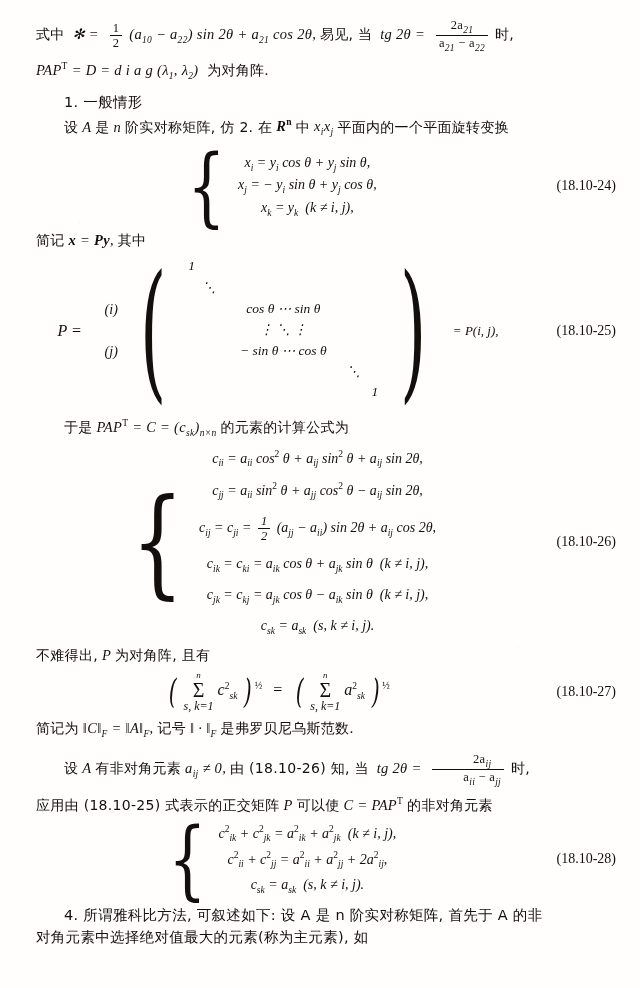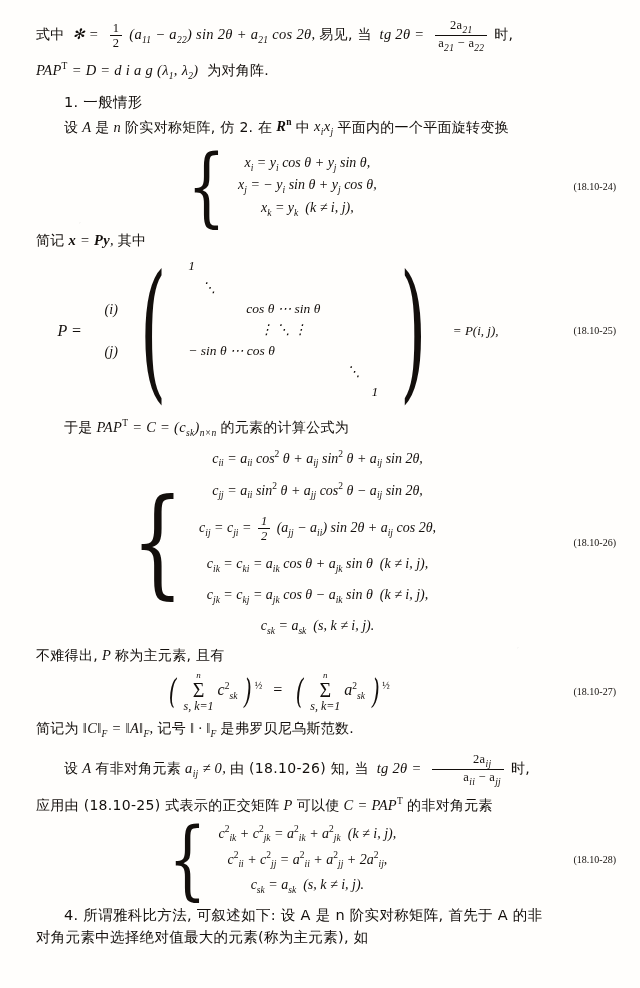--- a/index.html
+++ b/index.html
@@ -61,21 +61,21 @@
     width: 100%;
   }
   .eqbody {
     flex: 1;
     text-align: center;
   }
   .eqnum {
     width: 96px;
     text-align: right;
     font-style: normal;
-    font-size: 10px;
+    font-size: 14px;
   }
   .frac {
     display: inline-block;
     vertical-align: middle;
     text-align: center;
     font-size: 12.5px;
     line-height: 1.15;
     margin: 0 3px;
   }
   .frac .num { display:block; padding: 0 3px; border-bottom: 1px solid #15110e; }
@@ -165,21 +165,21 @@
 
 <div class="page">
 
   <div class="body-text">
 
     <div class="blk">
       <p class="line">
         <span class="cn">式中</span>
         <span class="math">&nbsp;✻ =&nbsp;</span>
         <span class="frac"><span class="num">1</span><span class="den">2</span></span>
-        <span class="math">(a<sub>11</sub> − a<sub>22</sub>) sin 2θ + a<sub>21</sub> cos 2θ,</span>
+        <span class="math">(a<sub>10</sub> − a<sub>22</sub>) sin 2θ + a<sub>21</sub> cos 2θ,</span>
         <span class="cn">易见, 当</span>
         <span class="math">&nbsp;tg 2θ =&nbsp;</span>
         <span class="frac"><span class="num">2a<sub>21</sub></span><span class="den">a<sub>21</sub> − a<sub>22</sub></span></span>
         <span class="cn">时,</span>
       </p>
       <p class="line" style="margin-top:8px">
         <span class="math">PAP<sup class="up">T</sup> = D = d i a g (λ<sub>1</sub>, λ<sub>2</sub>)</span>
         <span class="cn">&nbsp;为对角阵.</span>
       </p>
     </div>
@@ -226,21 +226,21 @@
             <div class="r">(j)</div>
             <div class="r">&nbsp;</div>
             <div class="r">&nbsp;</div>
           </div>
           <span class="paren">(</span>
           <div class="matrix-rows math">
             <div class="r" style="text-align:left">1</div>
             <div class="r" style="text-align:left;padding-left:14px">⋱</div>
             <div class="r" style="text-align:center">cos θ ⋯ sin θ</div>
             <div class="r" style="text-align:center">⋮ ⋱ ⋮</div>
-            <div class="r" style="text-align:left">− sin θ ⋯ cos θ</div>
+            <div class="r" style="text-align:center">− sin θ ⋯ cos θ</div>
             <div class="r" style="text-align:right;padding-right:18px">⋱</div>
             <div class="r" style="text-align:right">1</div>
           </div>
           <span class="paren">)</span>
           <span class="math" style="font-size:13px;margin-left:4px">= P(i, j),</span>
         </div>
       </div>
       <div class="eqnum">(18.10-25)</div>
     </div>
 
@@ -264,21 +264,21 @@
             <div>c<sub>jk</sub> = c<sub>kj</sub> = a<sub>jk</sub> cos θ − a<sub>ik</sub> sin θ &nbsp;(k ≠ i, j),</div>
             <div>c<sub>sk</sub> = a<sub>sk</sub> &nbsp;(s, k ≠ i, j).</div>
           </div>
         </div>
       </div>
       <div class="eqnum">(18.10-26)</div>
     </div>
 
     <div class="blk" style="margin-top:12px">
       <p class="line">
-        <span class="cn">不难得出,</span><span class="math">&nbsp;P&nbsp;</span><span class="cn">称为主元素, 且有</span>
+        <span class="cn">不难得出,</span><span class="math">&nbsp;P&nbsp;</span><span class="cn">为对角阵, 且有</span>
       </p>
     </div>
 
     <div class="blk eqrow" style="margin-top:6px">
       <div class="eqbody math" style="text-align:center">
         <span class="bigparen">(</span>
         <span class="sum">
           <span class="top">n</span>
           <span class="big">Σ</span>
           <span class="bot">s, k=1</span>

